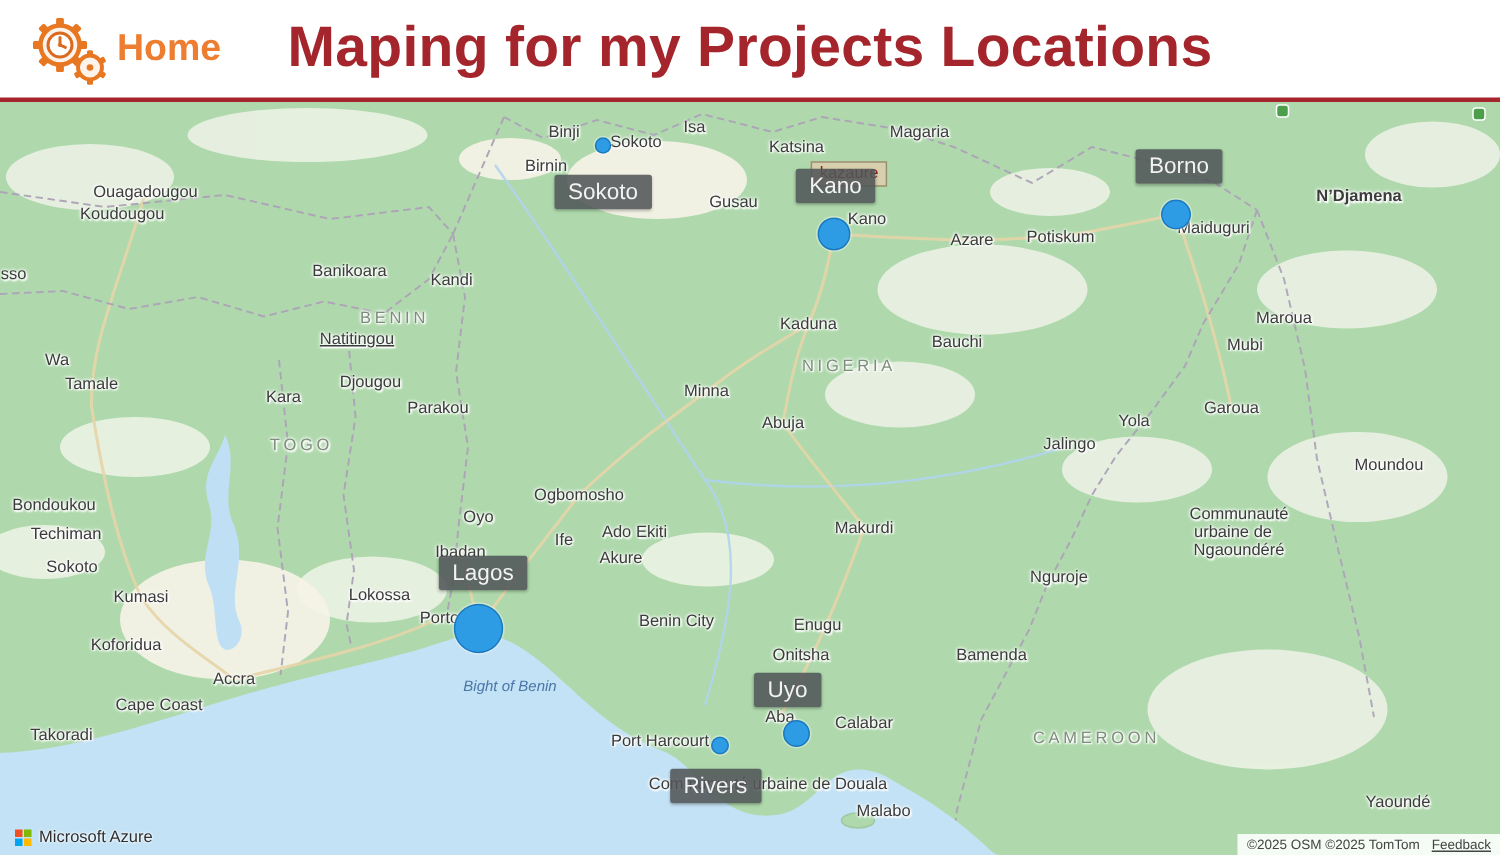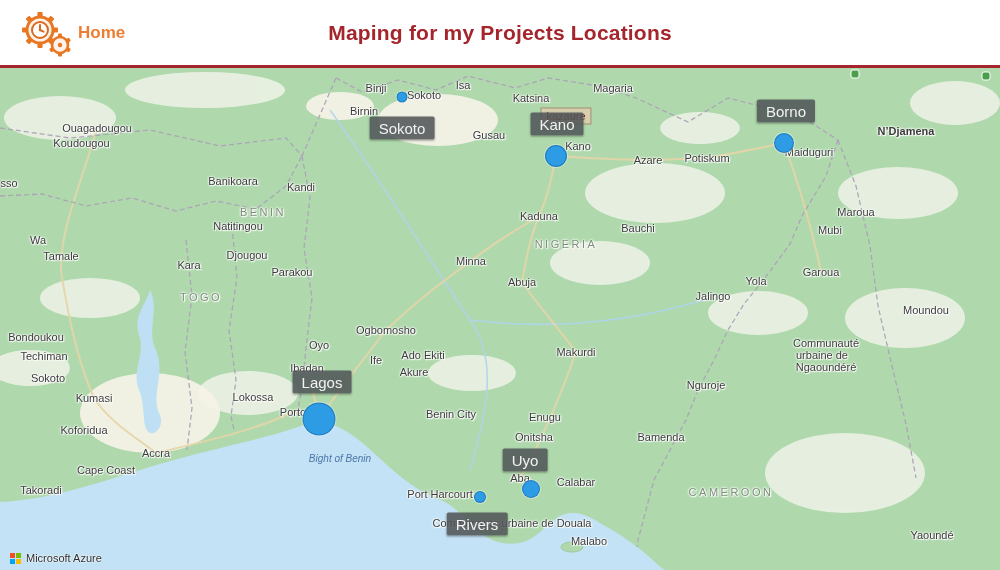--- a/index.html
+++ b/index.html
@@ -2,22 +2,22 @@
 <html><head>
 <meta charset="utf-8">
 <style>
   html,body{margin:0;padding:0;}
   body{font-family:"Liberation Sans",sans-serif;background:#fff;}
   .app{position:relative;width:1000px;height:570px;overflow:hidden;background:#fff;}
 
   
   .header{position:relative;height:65px;border-bottom:3px solid #A4262C;background:#fff;display:flex;align-items:center;}
   .brand{display:flex;align-items:center;margin-left:16px;z-index:2;}
-  .home-btn{background:none;border:none;color:#ED7D31;font-weight:700;font-size:17px;font-family:"Liberation Sans",sans-serif;margin-left:4px;cursor:pointer;padding:0;}
-  .page-title{position:absolute;left:0;right:0;top:0;bottom:0;display:flex;align-items:center;justify-content:center;margin:0;color:#A4262C;font-size:21px;font-weight:700;letter-spacing:.2px;pointer-events:none;border-radius:23px;}
+  .home-btn{background:none;border:none;color:#ED7D31;font-weight:700;font-size:25px;font-family:"Liberation Sans",sans-serif;margin-left:4px;cursor:pointer;padding:0;}
+  .page-title{position:absolute;left:0;right:0;top:0;bottom:0;display:flex;align-items:center;justify-content:center;margin:0;color:#A4262C;font-size:38px;font-weight:700;letter-spacing:.2px;pointer-events:none;border-radius:23px;}
 
   
   .map{position:absolute;top:68px;left:0;width:1000px;height:502px;background:#AFD9AC;overflow:hidden;cursor:grab;}
   .map svg.bg{position:absolute;top:0;left:0;}
   .layer{position:absolute;top:0;left:0;width:100%;height:100%;}
 
   .map-label{position:absolute;transform:translate(-50%,-50%);font-size:11px;color:#3b3b3b;white-space:nowrap;
     text-shadow:0 0 2px #fff,0 0 2px #fff,0 0 3px #fff,1px 1px 1px #fff;}
   .map-label.country{font-size:11px;letter-spacing:2.5px;color:#7E8C7C;}
   .map-label.water{font-style:italic;color:#4A76A8;font-size:10px;text-shadow:none;}
@@ -184,21 +184,21 @@
         <span class="map-label city" style="left: 821px; top: 204px;">Garoua</span>
         <span class="map-label city" style="left: 756px; top: 213px;">Yola</span>
         <span class="map-label city" style="left: 713px; top: 228px;">Jalingo</span>
         <span class="map-label city" style="left: 926px; top: 242px;">Moundou</span>
         <span class="map-label city" style="left: 638px; top: 160px;">Bauchi</span>
         <span class="map-label city" style="left: 539px; top: 148px;">Kaduna</span>
         <span class="map-label city" style="left: 471px; top: 193px;">Minna</span>
         <span class="map-label city" style="left: 522px; top: 214px;">Abuja</span>
         <span class="map-label city" style="left: 233px; top: 113px;">Banikoara</span>
         <span class="map-label city" style="left: 301px; top: 119px;">Kandi</span>
-        <span class="map-label city" style="left: 238px; top: 158px;">Natitingou</span>
+        <span class="map-label city" style="left: 238px; top: 158px; text-decoration: underline;">Natitingou</span>
         <span class="map-label city" style="left: 247px; top: 187px;">Djougou</span>
         <span class="map-label city" style="left: 292px; top: 204px;">Parakou</span>
         <span class="map-label city" style="left: 189px; top: 197px;">Kara</span>
         <span class="map-label city" style="left: 61px; top: 188px;">Tamale</span>
         <span class="map-label city" style="left: 38px; top: 172px;">Wa</span>
         <span class="map-label city" style="left: 36px; top: 269px;">Bondoukou</span>
         <span class="map-label city" style="left: 44px; top: 288px;">Techiman</span>
         <span class="map-label city" style="left: 48px; top: 310px;">Sokoto</span>
         <span class="map-label city" style="left: 94px; top: 330px;">Kumasi</span>
         <span class="map-label city" style="left: 84px; top: 362px;">Koforidua</span>
@@ -253,14 +253,18 @@
     <div class="attr-left">
       <span class="ms-flag">
         <span style="background:#F25022"></span>
           <span style="background:#7FBA00"></span>
         <span style="background:#00A4EF"></span>
           <span style="background:#FFB900"></span>
       </span>
       <span>Microsoft Azure</span>
     </div>
 
+    <div class="attr-right">
+      <span>©2025 OSM  ©2025 TomTom</span>
+      <a>Feedback</a>
+    </div>
   </div>
 </div>
 
 </body></html>

